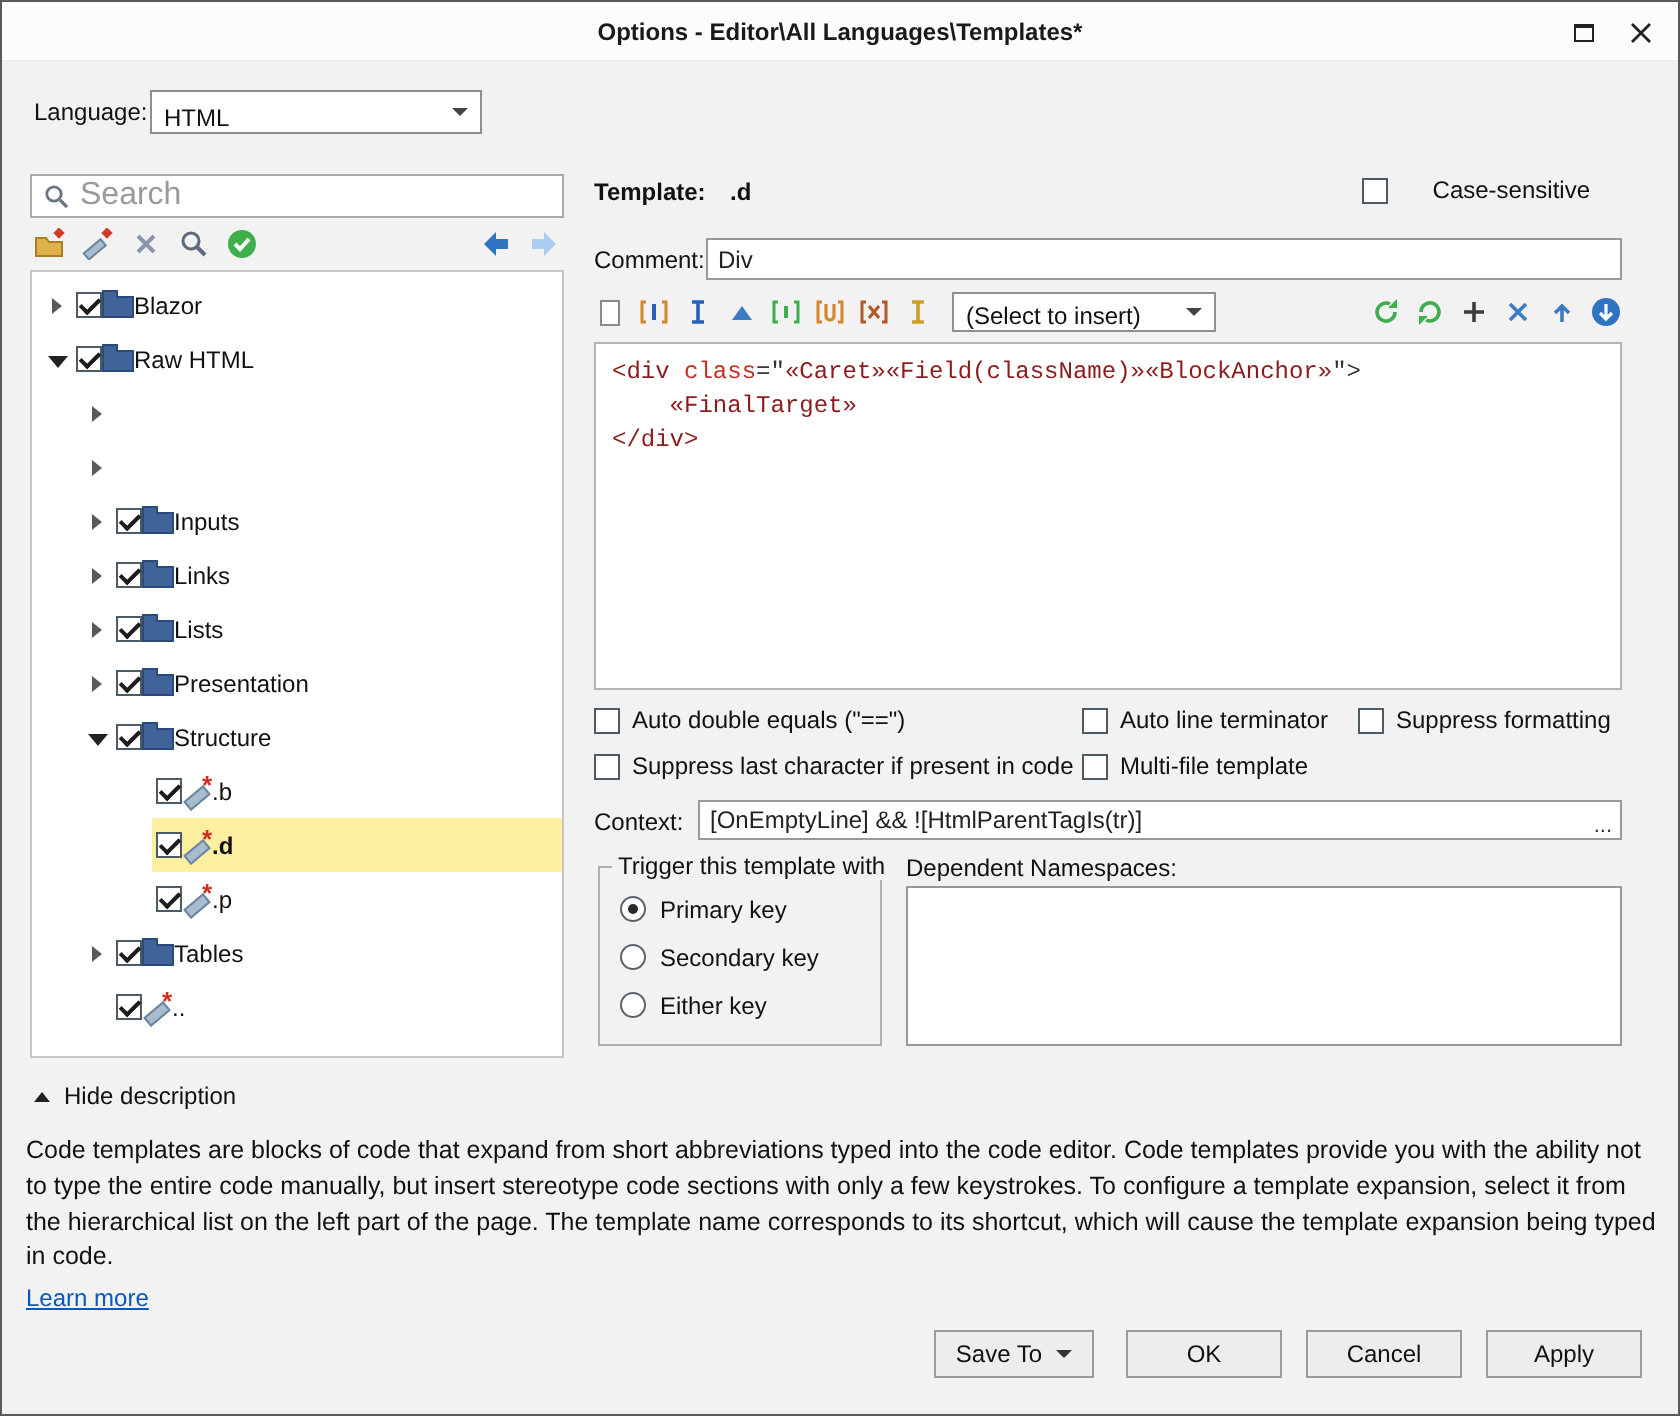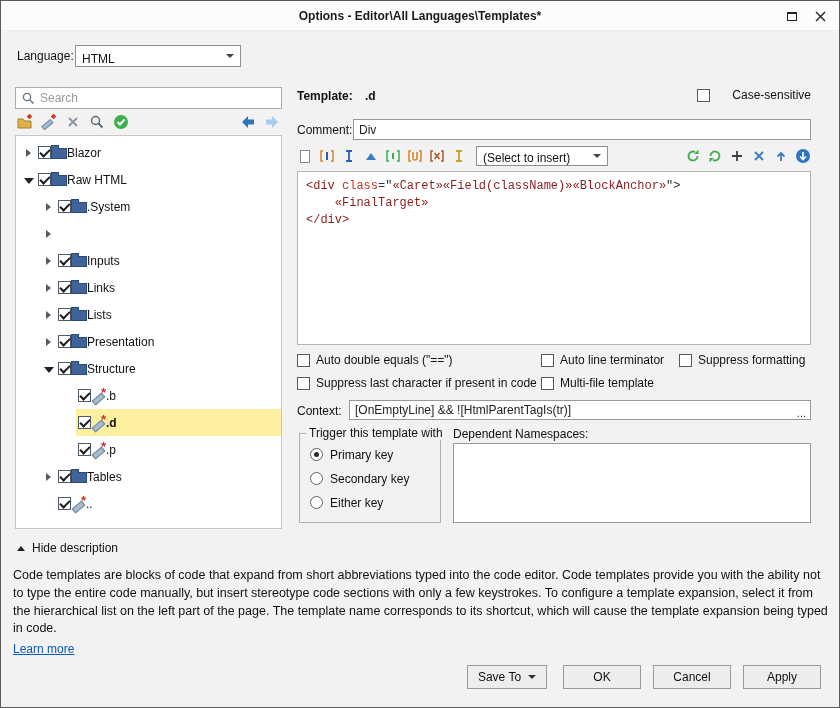--- a/index.html
+++ b/index.html
@@ -14,21 +14,21 @@
   .max-glyph{width:10px;height:9px;border:1px solid #222;border-top-width:2px}
 
   
   .lang-label{position:absolute;left:16px;top:48px;font-size:12px;color:#111}
   .combo{position:relative;background:#fff;border:1px solid #8f8f8f;font-size:12px;display:flex;align-items:flex-end;padding:0 18px 0 6px;cursor:pointer;color:#111}
   .combo .arrow{position:absolute;right:6px;top:50%;margin-top:-2px;width:0;height:0;border-left:4px solid transparent;border-right:4px solid transparent;border-top:4px solid #444}
   #lang-combo{position:absolute;left:74px;top:44px;width:166px;height:22px}
 
   
   .search-box{position:absolute;left:14px;top:86px;width:267px;height:22px;background:#fff;border:1px solid #ababab;display:flex;align-items:center;padding-left:5px;gap:5px}
-  .search-box input{border:none;outline:none;flex:1;font-size:12px;font-family:inherit;color:#333;background:transparent}
+  .search-box input{border:none;outline:none;flex:1;font-size:16px;font-family:inherit;color:#333;background:transparent}
   input::placeholder{color:#9a9a9a}
   .tree-toolbar{position:absolute;left:14px;top:111px;width:267px;height:20px;display:flex;align-items:center;gap:8px;padding:0 2px}
   .ticon{width:16px;height:16px;display:inline-flex;cursor:pointer;flex:none}
   .spacer{flex:1}
 
   .tree{position:absolute;left:14px;top:134px;width:267px;height:394px;background:#fff;border:1px solid #c6c6c6;padding-top:3px;overflow:hidden}
   .tree-row{display:flex;align-items:center;height:27px;font-size:12px;color:#111;cursor:default}
   .expander{width:14px;height:14px;flex:none;position:relative;cursor:pointer}
   .expander.none{cursor:default}
   .expander.collapsed::after{content:"";position:absolute;left:4px;top:3px;border-left:5px solid #5a5a5a;border-top:4px solid transparent;border-bottom:4px solid transparent}
@@ -43,21 +43,21 @@
   .folder{width:16px;height:11px;background:#40639a;border:1px solid #2a4a78;position:relative;flex:none;margin-top:2px}
   .folder::before{content:"";position:absolute;left:-1px;top:-4px;width:6px;height:3px;background:#40639a;border:1px solid #2a4a78;border-bottom:none}
   .tpl{width:15px;height:14px;position:relative;flex:none}
   .tpl::before{content:"";position:absolute;left:1px;top:7px;width:11px;height:4px;background:#a8bccd;border:1px solid #6a85a0;transform:rotate(-40deg)}
   .tpl::after{content:"*";position:absolute;right:0;top:-4px;color:#d22d22;font-size:13px;font-weight:700}
 
   
   .rp{position:absolute;left:296px;top:86px;width:514px;height:450px;font-size:12px;color:#111}
   #tpl-title{position:absolute;left:0;top:2px;font-weight:700}
   #tpl-name{position:absolute;left:68px;top:2px;font-weight:700}
-  .case-sens{position:absolute;right:0;top:1px;display:flex;gap:22px;align-items:center;cursor:pointer}
+  .case-sens{position:absolute;right:16px;top:1px;display:flex;gap:22px;align-items:center;cursor:pointer}
   .comment-label{position:absolute;left:0;top:36px}
   .textfield{background:#fff;border:1px solid #989898;font-size:12px;font-family:inherit;padding:0 5px;color:#222}
   #comment-input{position:absolute;left:56px;top:32px;width:458px;height:21px}
   .ed-toolbar{position:absolute;left:0;top:59px;width:514px;height:20px;display:flex;align-items:center;gap:6px}
   #insert-combo{width:132px;height:20px;margin-left:3px}
   .code{position:absolute;left:0;top:84px;width:514px;height:174px;background:#fff;border:1px solid #b4b4b4;padding:6px 8px;font-family:Liberation Mono, monospace;font-size:12px;line-height:17px;cursor:text}
   .code-line{white-space:pre}
   .c-tag{color:#8b1c1c}
   .c-attr{color:#c62f21}
   .c-punct{color:#333}
@@ -176,25 +176,20 @@
     <div class="tree-row lvl0">
       <span class="expander expanded"></span>
       <span class="row-content">
           <span class="cb checked"></span>
           <span class="folder"></span>
           <span>Raw HTML</span>
         </span>
     </div>
     <div class="tree-row lvl1">
       <span class="expander collapsed"></span>
-      <span class="row-content">
-          <span class="cb checked"></span>
-          <span class="folder"></span>
-          <span>.System</span>
-        </span>
     </div>
     <div class="tree-row lvl1">
       <span class="expander collapsed"></span>
     </div>
     <div class="tree-row lvl1">
       <span class="expander collapsed"></span>
       <span class="row-content">
           <span class="cb checked"></span>
           <span class="folder"></span>
           <span>Inputs</span>

